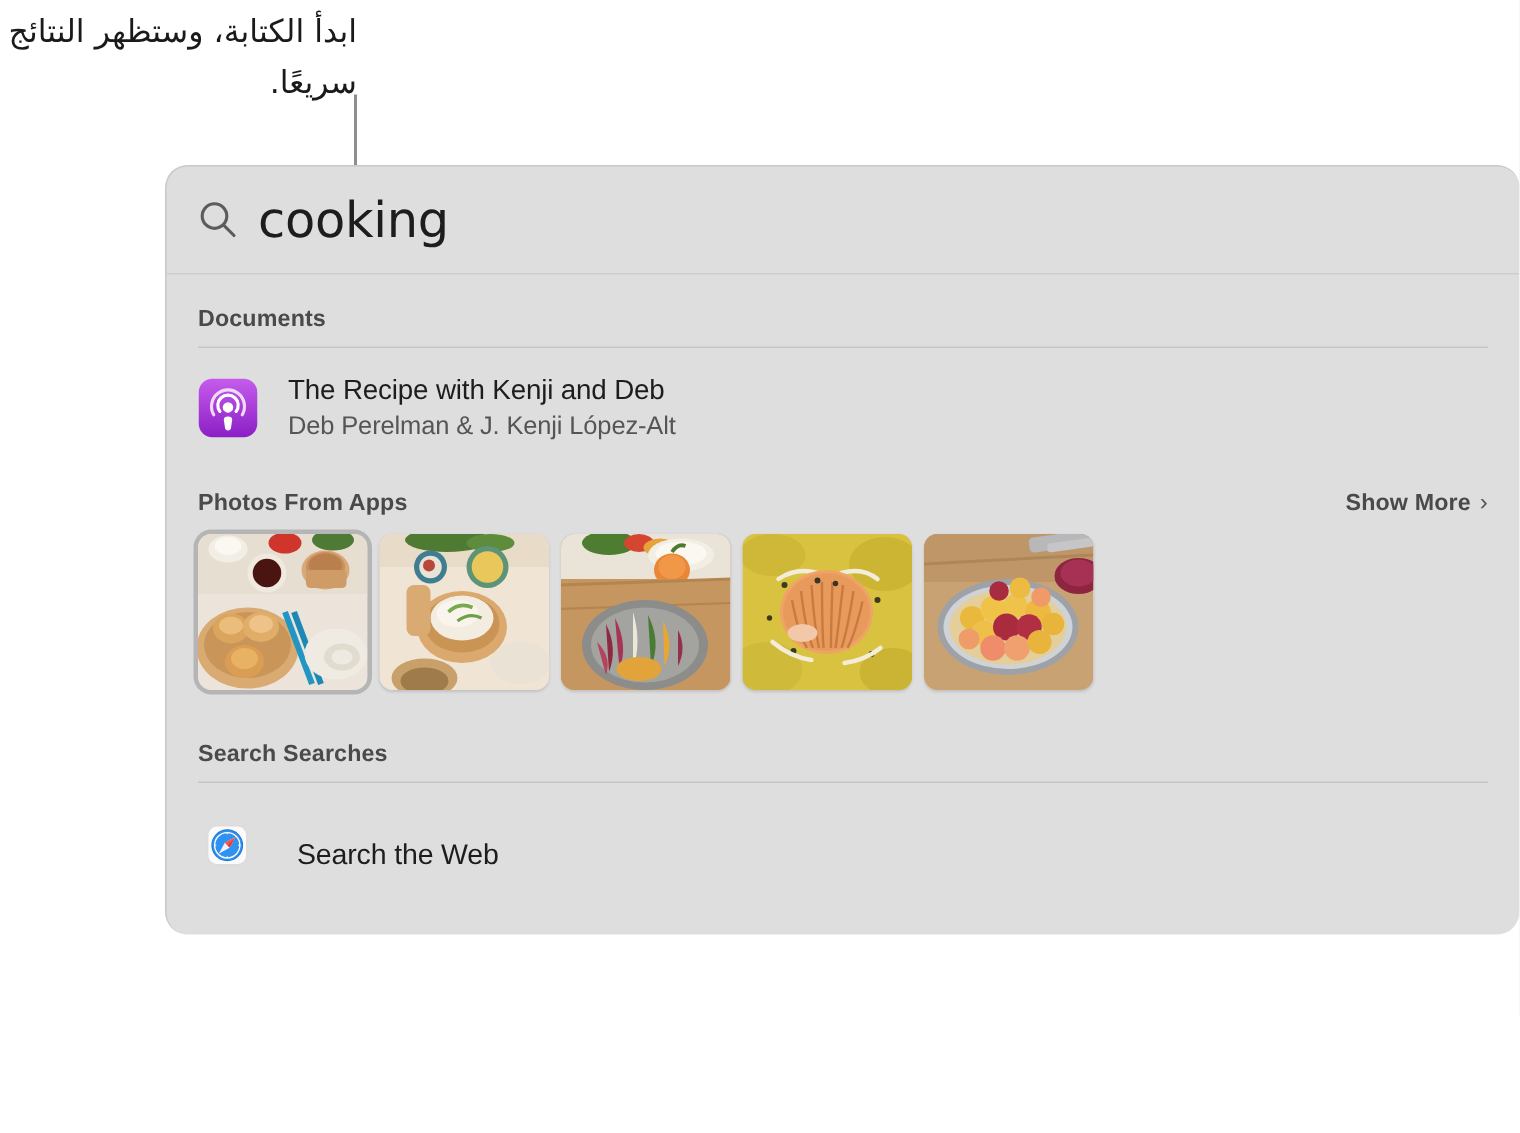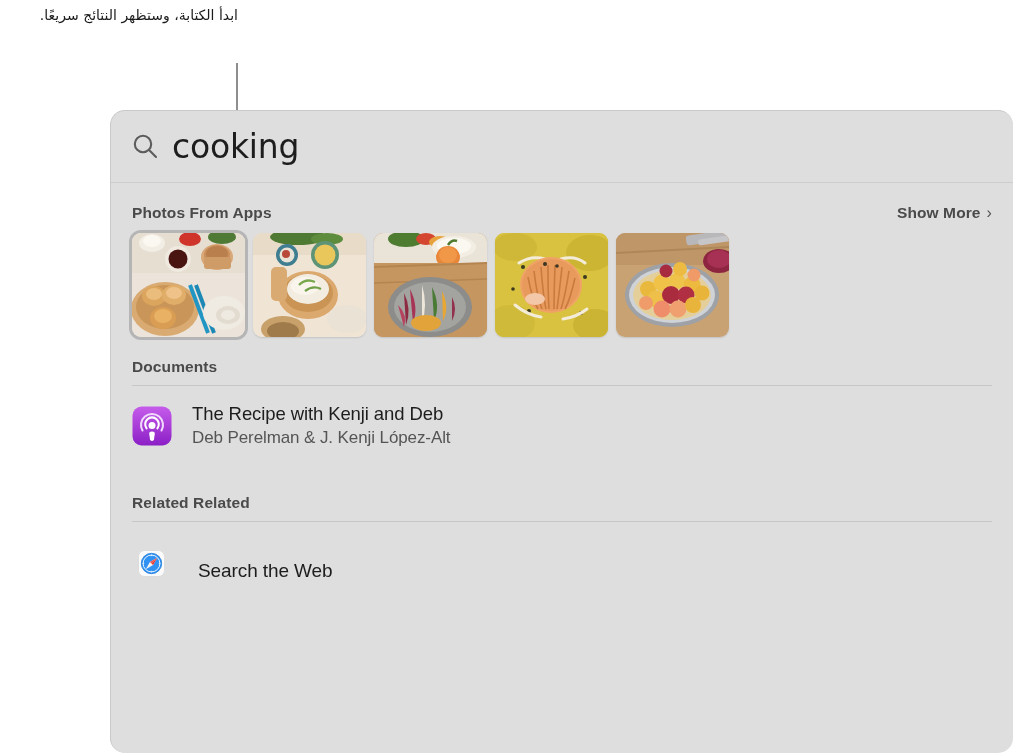--- a/index.html
+++ b/index.html
@@ -12,37 +12,37 @@
   #stage { position: relative; width: 1013px; height: 755px; }
 
   
   .annotation {
     position: absolute;
     left: 0; top: 4px;
     width: 238px;
     text-align: right;
     direction: rtl;
     font-family: "DejaVu Sans", sans-serif;
-    font-size: 14px;
+    font-size: 21px;
     line-height: 1.62;
     color: #1a1a1a;
     letter-spacing: 0;
   }
   .leader-line {
     position: absolute;
     left: 236px; top: 63px;
     width: 2px; height: 58px;
     background: #8e8e8e;
   }
 
   
   .spotlight-window {
     position: absolute;
     left: 110px; top: 110px;
-    width: 903px; height: 643px;
+    width: 903px; height: 513px;
     background: #dedede;
     border-top-left-radius: 15px;
     border-top-right-radius: 15px;
     border-bottom-left-radius: 15px;
     border-bottom-right-radius: 15px;
     border-top: 1px solid #c9c9c9;
     border-left: 1px solid #c9c9c9;
     box-sizing: border-box;
     overflow: hidden;
   }
@@ -160,20 +160,49 @@
       <span class="search-icon">
         <svg viewBox="0 0 27 27" xmlns="http://www.w3.org/2000/svg">
           <circle cx="11" cy="11" r="8.2" fill="none" stroke="#5c5c5c" stroke-width="2.1"></circle>
           <line x1="17.1" y1="17.1" x2="24" y2="24" stroke="#5c5c5c" stroke-width="2.1" stroke-linecap="round"></line>
         </svg>
       </span>
       <span class="search-text">cooking</span>
     </div>
 
     <div class="results">
+
+      <div class="section">
+        <div class="section-head">
+          <span class="section-title">Documents</span>
+        </div>
+        <div class="divider"></div>
+
+        <div class="row">
+          <span class="row-icon">
+            <svg viewBox="0 0 40 40" xmlns="http://www.w3.org/2000/svg">
+              <defs>
+                <linearGradient id="podGrad" x1="0" y1="0" x2="0" y2="1">
+                  <stop offset="0%" stop-color="#c65ceb"></stop>
+                  <stop offset="100%" stop-color="#8b1fc6"></stop>
+                </linearGradient>
+              </defs>
+              <rect x="0.5" y="0.5" width="39" height="39" rx="9" fill="url(#podGrad)"></rect>
+              <path d="M10.5 24.5 a11 11 0 1 1 19 0" fill="none" stroke="#f0d9fb" stroke-width="2.1" stroke-linecap="round"></path>
+              <path d="M14.6 22.3 a6.8 6.8 0 1 1 10.8 0" fill="none" stroke="#ffffff" stroke-width="2.1" stroke-linecap="round"></path>
+              <circle cx="20" cy="19.6" r="3.5" fill="#ffffff"></circle>
+              <path d="M17.2 27.8 q0 -2.2 2.8 -2.2 q2.8 0 2.8 2.2 l-0.8 5.4 q-0.3 1.8 -2 1.8 q-1.7 0 -2 -1.8 z" fill="#ffffff"></path>
+            </svg>
+          </span>
+          <span class="row-text">
+            <span class="row-title">The Recipe with Kenji and Deb</span>
+            <span class="row-sub">Deb Perelman &amp; J. Kenji López-Alt</span>
+          </span>
+        </div>
+      </div>
 
       <div class="section">
         <div class="section-head">
           <span class="section-title">Photos From Apps</span>
           <span class="show-more">
             <span>Show More</span>
             <span class="chev">›</span>
           </span>
         </div>
 
@@ -324,52 +353,23 @@
                 <circle cx="64" cy="36" r="7" fill="#eebb42"></circle>
                 <circle cx="50" cy="38" r="6.5" fill="#a82c40"></circle>
                 <circle cx="78" cy="42" r="6.5" fill="#f09a68"></circle>
               </g>
             </svg>
           </div>
 
         </div>
       </div>
 
-      <div class="section">
-        <div class="section-head">
-          <span class="section-title">Documents</span>
-        </div>
-        <div class="divider"></div>
-
-        <div class="row">
-          <span class="row-icon">
-            <svg viewBox="0 0 40 40" xmlns="http://www.w3.org/2000/svg">
-              <defs>
-                <linearGradient id="podGrad" x1="0" y1="0" x2="0" y2="1">
-                  <stop offset="0%" stop-color="#c65ceb"></stop>
-                  <stop offset="100%" stop-color="#8b1fc6"></stop>
-                </linearGradient>
-              </defs>
-              <rect x="0.5" y="0.5" width="39" height="39" rx="9" fill="url(#podGrad)"></rect>
-              <path d="M10.5 24.5 a11 11 0 1 1 19 0" fill="none" stroke="#f0d9fb" stroke-width="2.1" stroke-linecap="round"></path>
-              <path d="M14.6 22.3 a6.8 6.8 0 1 1 10.8 0" fill="none" stroke="#ffffff" stroke-width="2.1" stroke-linecap="round"></path>
-              <circle cx="20" cy="19.6" r="3.5" fill="#ffffff"></circle>
-              <path d="M17.2 27.8 q0 -2.2 2.8 -2.2 q2.8 0 2.8 2.2 l-0.8 5.4 q-0.3 1.8 -2 1.8 q-1.7 0 -2 -1.8 z" fill="#ffffff"></path>
-            </svg>
-          </span>
-          <span class="row-text">
-            <span class="row-title">The Recipe with Kenji and Deb</span>
-            <span class="row-sub">Deb Perelman &amp; J. Kenji López-Alt</span>
-          </span>
-        </div>
-      </div>
-
       <div class="section" style="margin-top:34px;">
         <div class="section-head">
-          <span class="section-title">Related Related</span>
+          <span class="section-title">Search Searches</span>
         </div>
         <div class="divider"></div>
 
         <div class="row row-single" style="margin-top:12px;">
           <span class="row-icon" style="width:27px;height:27px;margin-right:33px;margin-left:6px;">
             <svg viewBox="0 0 27 27" xmlns="http://www.w3.org/2000/svg">
               <rect x="0.5" y="0.5" width="26" height="26" rx="6" fill="#fbfbfb" stroke="#dcdcdc" stroke-width="1"></rect>
               <circle cx="13.5" cy="13.5" r="10.2" fill="#2f92f2"></circle>
               <circle cx="13.5" cy="13.5" r="10.2" fill="none" stroke="#1f7ad8" stroke-width="0.8"></circle>
               <circle cx="13.5" cy="13.5" r="8.4" fill="none" stroke="#ffffff" stroke-width="0.9"></circle>

